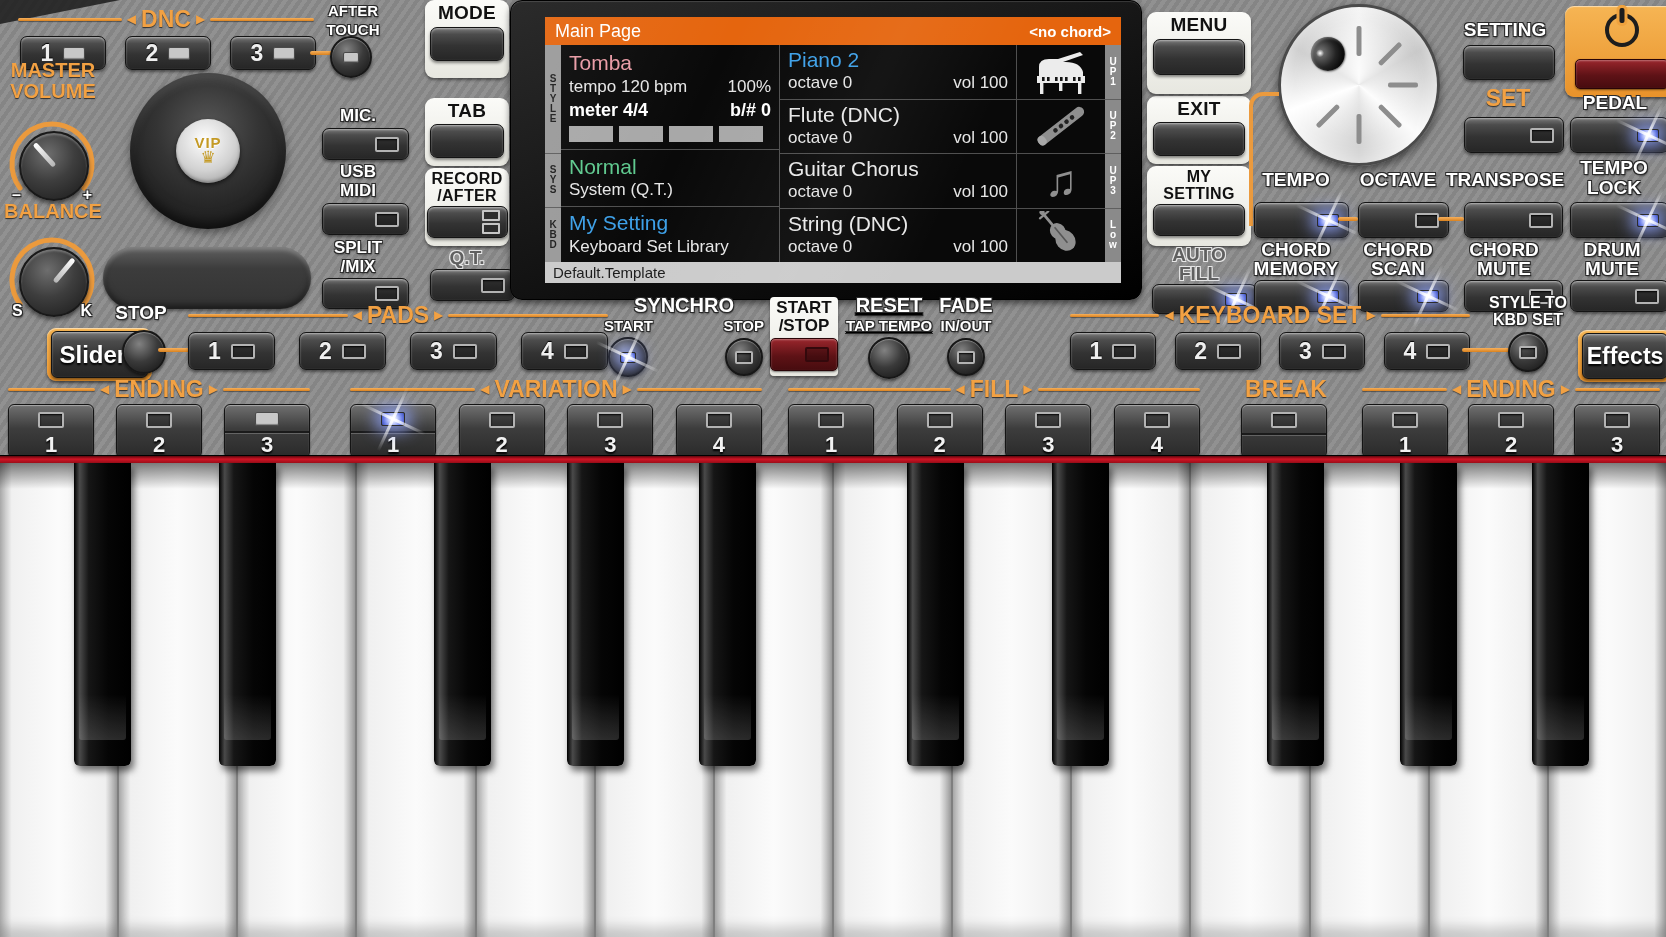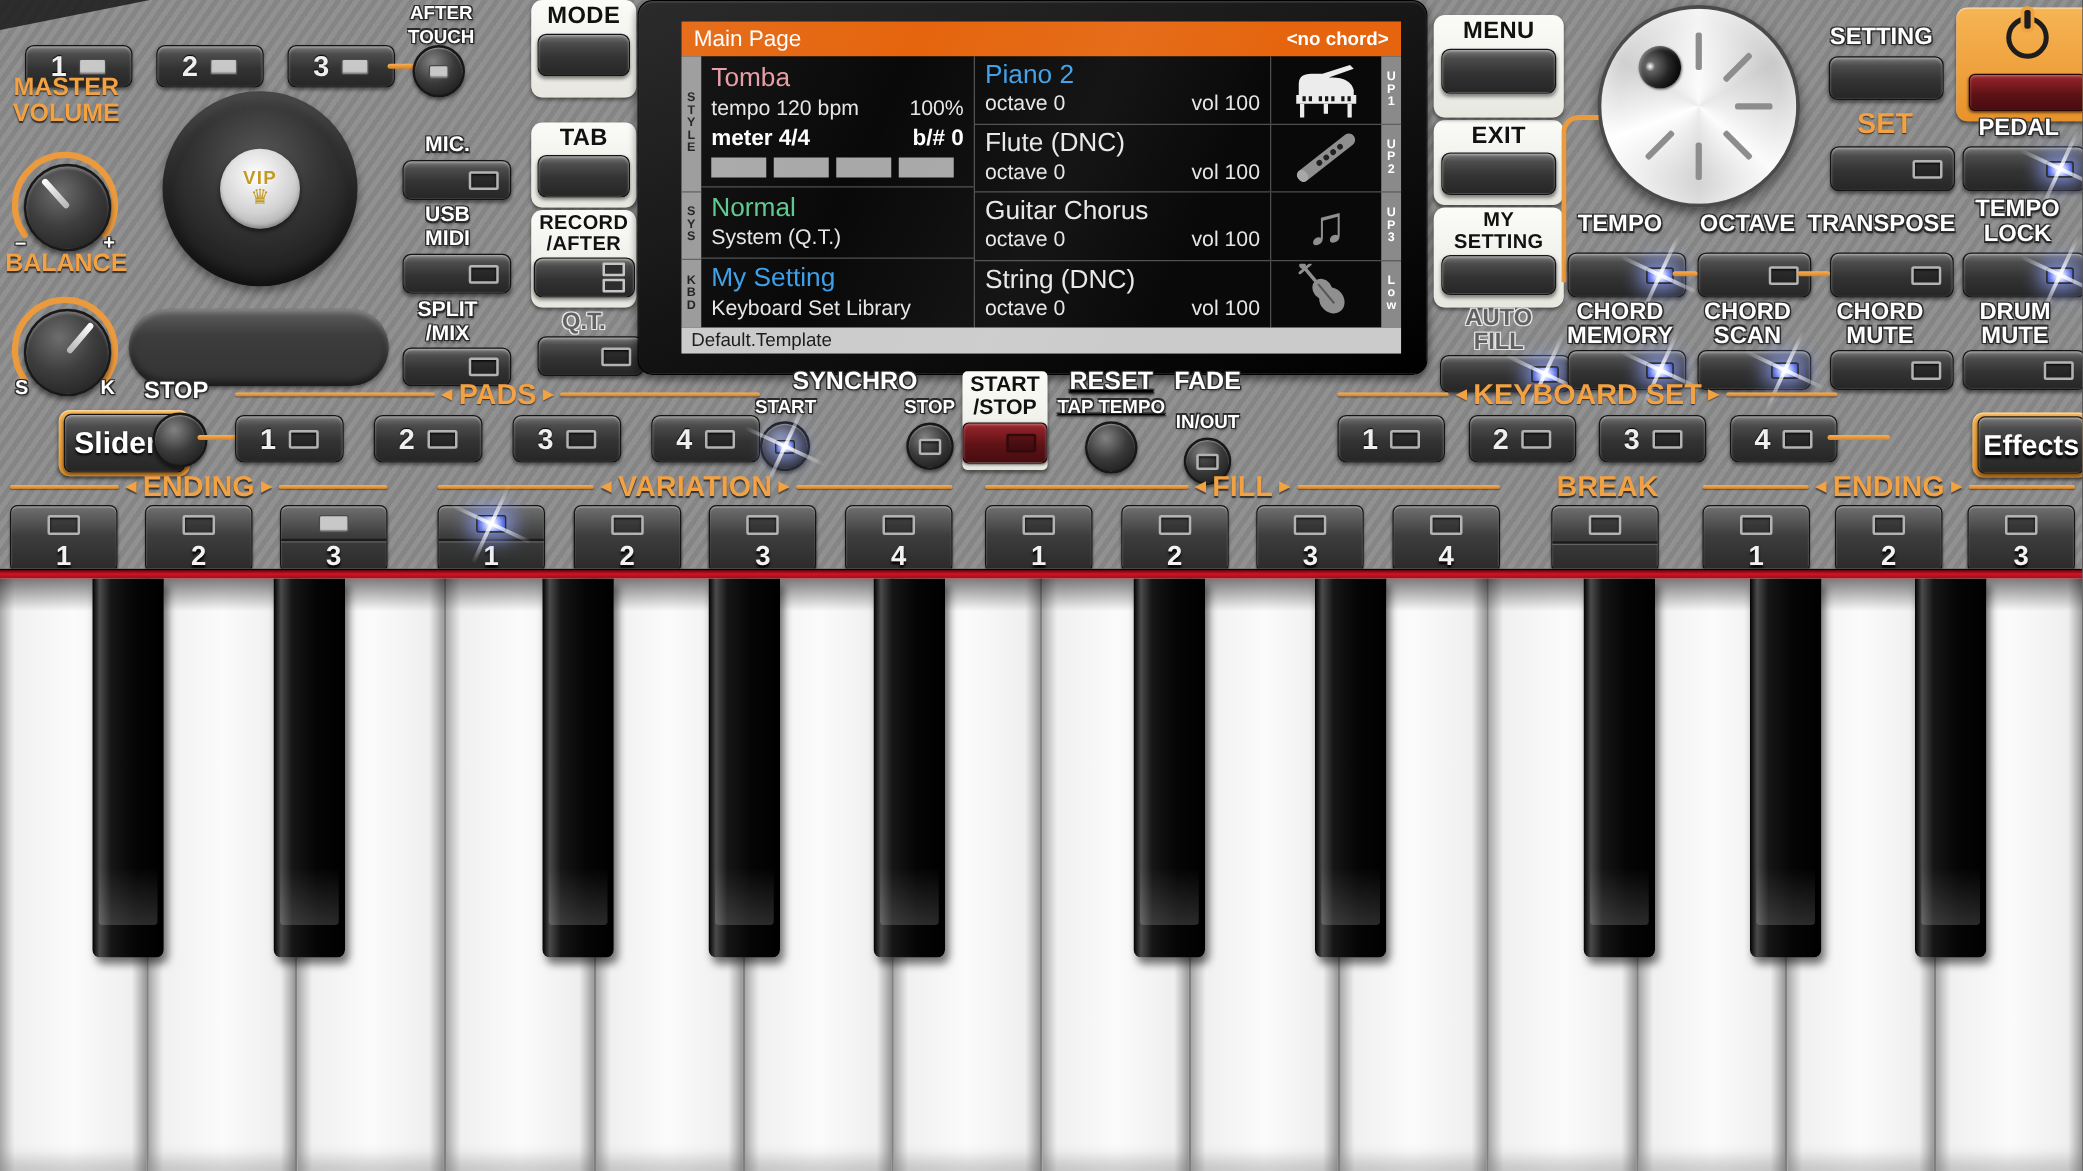--- a/index.html
+++ b/index.html
@@ -157,20 +157,27 @@
   
   .two-line{line-height:19px;}
 </style>
 </head>
 <body>
 
 <div id="app">
 <div id="panel">
   <div id="corner-wedge"></div>
 
+  <div class="abs sec-hdr" style="left:18px;top:6px;width:296px;">
+    <i class="line"></i>
+        <span class="arrL"></span>
+        <span class="txt lo">DNC</span>
+        <span class="arrR"></span>
+        <i class="line"></i>
+  </div>
   <div class="abs" id="dnc-buttons" style="left:20px;top:36px;width:296px;display:flex;justify-content:space-between;">
         <div class="btn num-btn" style="width: 84px; height: 32px;">
           <span class="num">1</span>
           <span class="led solid"></span>
         </div>
         <div class="btn num-btn" style="width: 84px; height: 32px;">
           <span class="num">2</span>
           <span class="led solid"></span>
         </div>
         <div class="btn num-btn" style="width: 84px; height: 32px;">
@@ -609,21 +616,21 @@
   </div>
 
   <div class="abs tc" style="left:838px;top:294px;width:102px;text-decoration:underline;">
     <div class="lw" style="font-size:20px;">RESET</div>
     <div class="lw" style="font-size:15px;">TAP TEMPO</div>
     <div class="rbtn" style="width:38px;height:38px;margin:3px auto 0;"></div>
   </div>
 
   <div class="abs tc" style="left:928px;top:294px;width:76px;">
     <div class="lw" style="font-size:20px;">FADE</div>
-    <div class="lw" style="font-size:15px;margin-top:12px;">IN/OUT</div>
+    <div class="lw" style="font-size:15px;">IN/OUT</div>
     <div class="rbtn" style="width:34px;height:34px;margin:4px auto 0;">
           <span class="led-slot"><span class="led hollow sm"></span></span>
         </div>
   </div>
 
   <div class="abs" style="left:1070px;top:302px;width:400px;">
     <div class="sec-hdr">
       <i class="line"></i>
           <span class="arrL"></span>
           <span class="txt lo">KEYBOARD SET</span>
@@ -644,20 +651,27 @@
             <span class="led hollow"></span>
           </div>
           <div class="btn num-btn" style="width: 84px; height: 36px;">
             <span class="num">4</span>
             <span class="led hollow"></span>
           </div>
         </div>
   </div>
   <div class="abs oline" style="left:1462px;top:348px;width:50px;"></div>
 
+  <div class="abs tc" style="left:1478px;top:294px;width:100px;">
+    <div class="lw" style="font-size:16px;line-height:17px;">STYLE TO</div>
+    <div class="lw" style="font-size:16px;line-height:17px;">KBD SET</div>
+    <div class="rbtn" style="width:36px;height:36px;margin:4px auto 0;">
+          <span class="led-slot"><span class="led hollow sm"></span></span>
+        </div>
+  </div>
 
   <div class="abs oframe" style="left:1578px;top:330px;width:86px;height:44px;">
     <div class="btn" style="font-size:23px;">
           <span>Effects</span>
         </div>
   </div>
 
   <div class="grp" id="grp-intro" style="left:8px;width:302px;">
         <div class="sec-hdr">
           <i class="line"></i>

